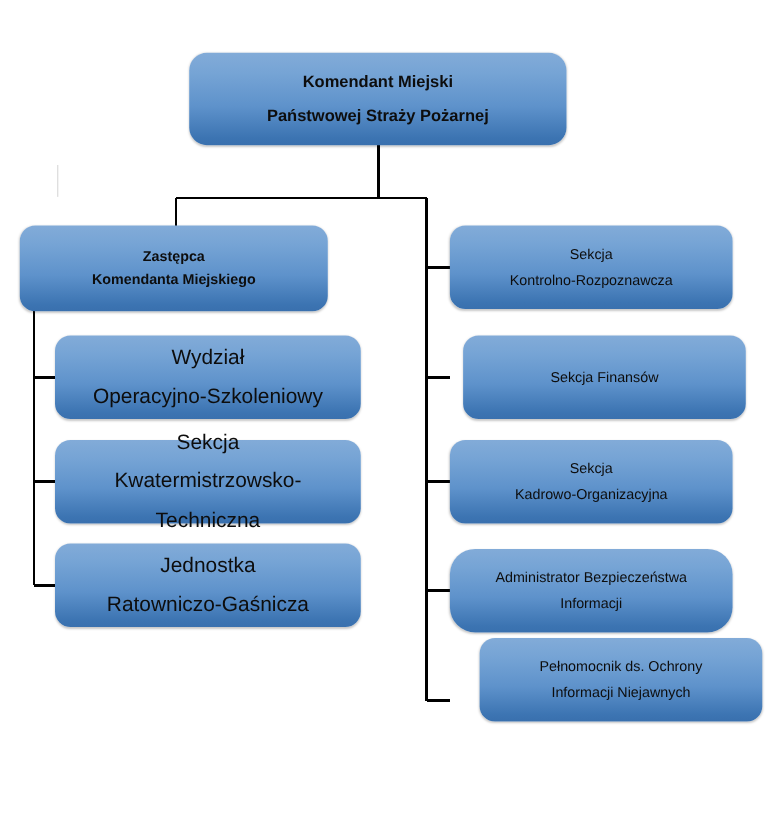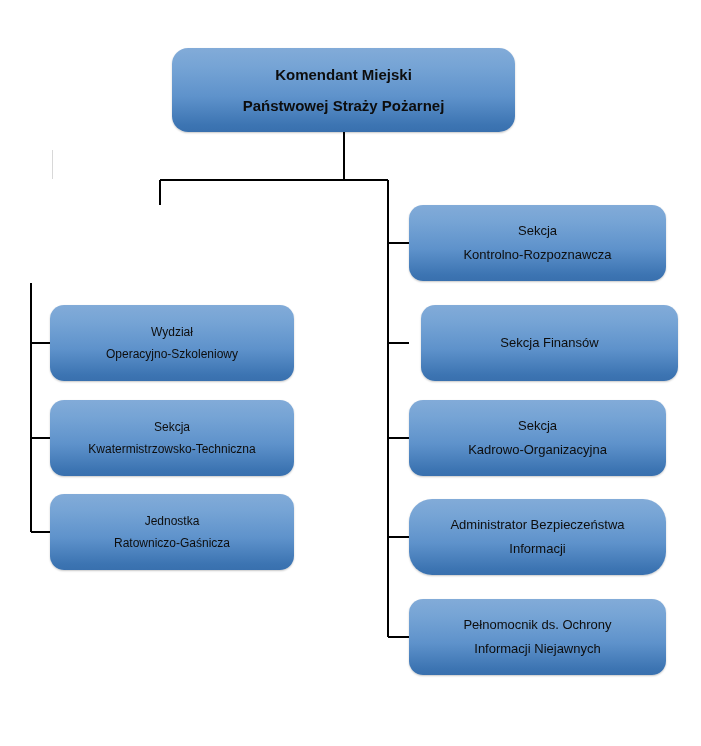--- a/index.html
+++ b/index.html
@@ -60,40 +60,40 @@
     left: 18px;
     top: 205px;
     width: 280px;
     height: 78px;
     font-size: 13px;
     font-weight: bold;
     line-height: 1.6;
   }
   .node.left-sub {
     left: 50px;
-    width: 244px;
+    width: 278px;
     height: 76px;
-    font-size: 12px;
+    font-size: 19px;
     line-height: 1.85;
   }
   .node.left-sub.s0 { top: 305px; }
   .node.left-sub.s1 { top: 400px; }
   .node.left-sub.s2 { top: 494px; }
   .node.right-node {
     left: 409px;
     width: 257px;
     height: 76px;
     font-size: 13px;
     line-height: 1.85;
   }
   .node.right-node.r0 { top: 205px; }
   .node.right-node.r1 { top: 305px; margin-left: 12px; }
   .node.right-node.r2 { top: 400px; }
   .node.right-node.r3 { top: 499px; border-radius: 23px; }
-  .node.right-node.r4 { top: 599px; }
+  .node.right-node.r4 { top: 580px; margin-left: 27px; }
   .faint-mark {
     position: absolute;
     left: 52px;
     top: 150px;
     width: 1px;
     height: 29px;
     background: #d8d8d8;
   }
 </style>
 </head>
@@ -121,20 +121,24 @@
     </g>
   </svg>
 
   <div class="faint-mark"></div>
 
   <div class="node root">
     <span class="node-text">Komendant Miejski
 Państwowej Straży Pożarnej</span>
   </div>
 
+  <div class="node deputy">
+    <span class="node-text">Zastępca
+Komendanta Miejskiego</span>
+  </div>
 
   <div class="node left-sub s0">
     <span class="node-text">Wydział
 Operacyjno-Szkoleniowy</span>
   </div>
   <div class="node left-sub s1">
     <span class="node-text">Sekcja
 Kwatermistrzowsko-Techniczna</span>
   </div>
   <div class="node left-sub s2">

